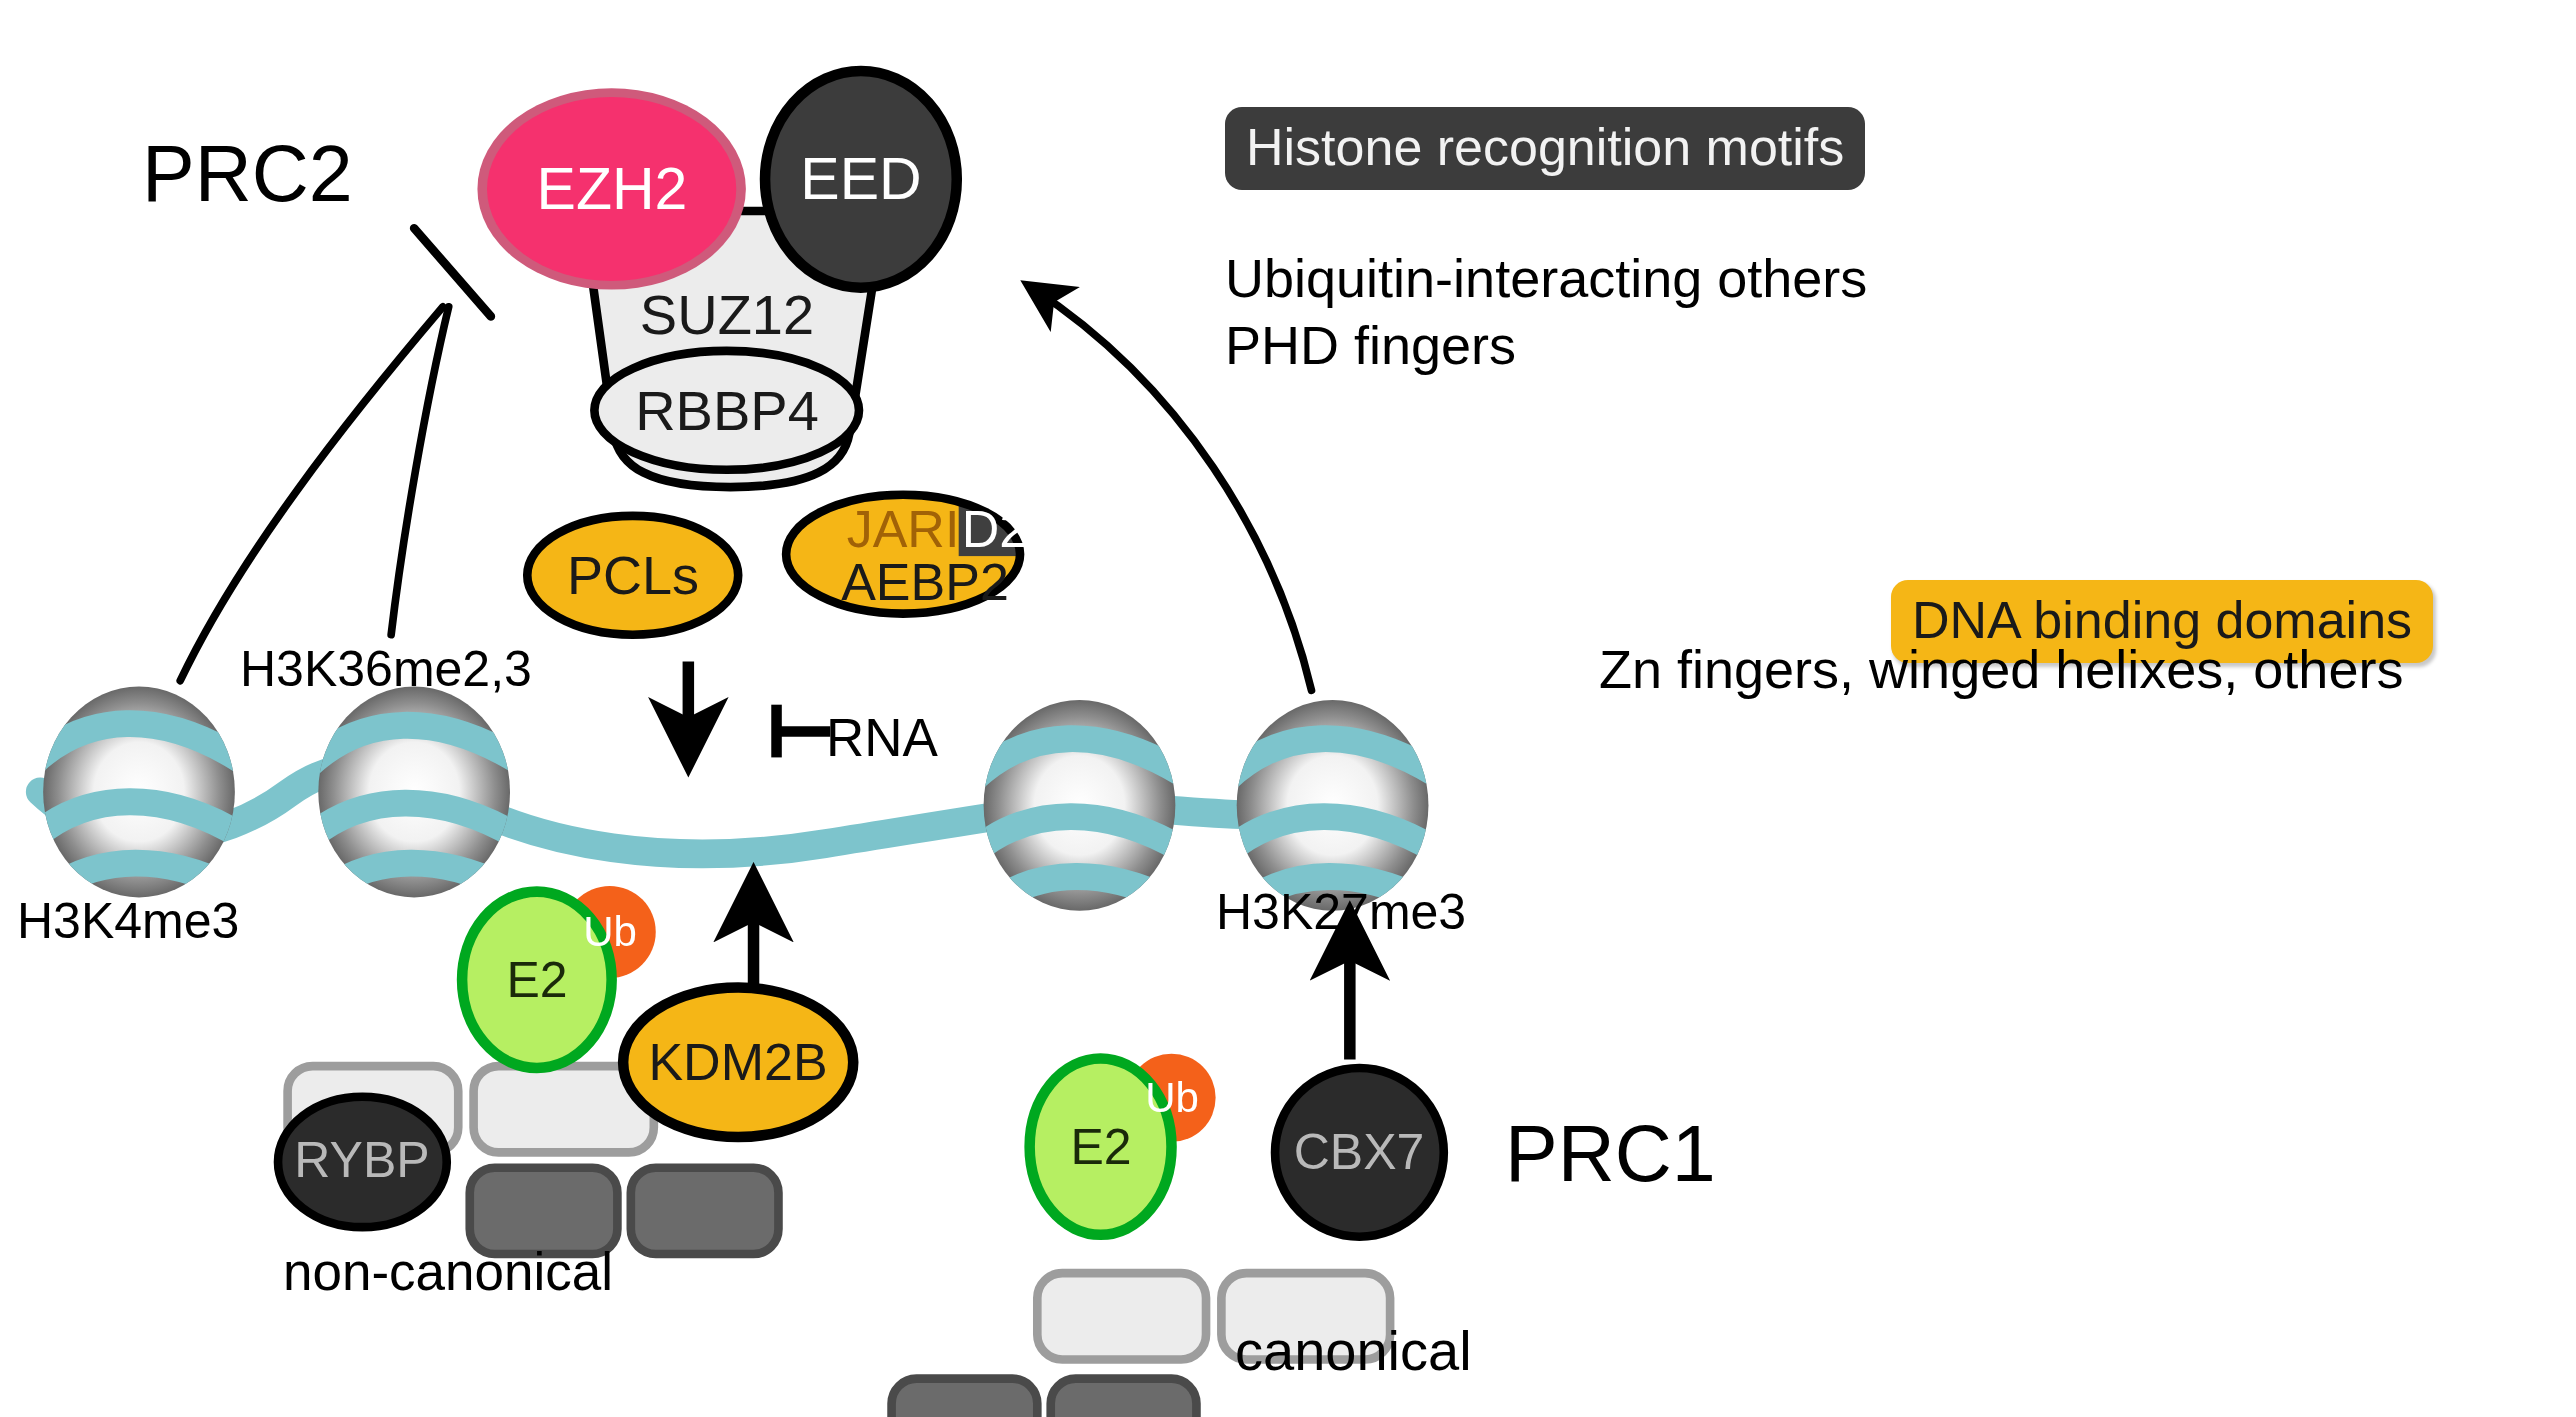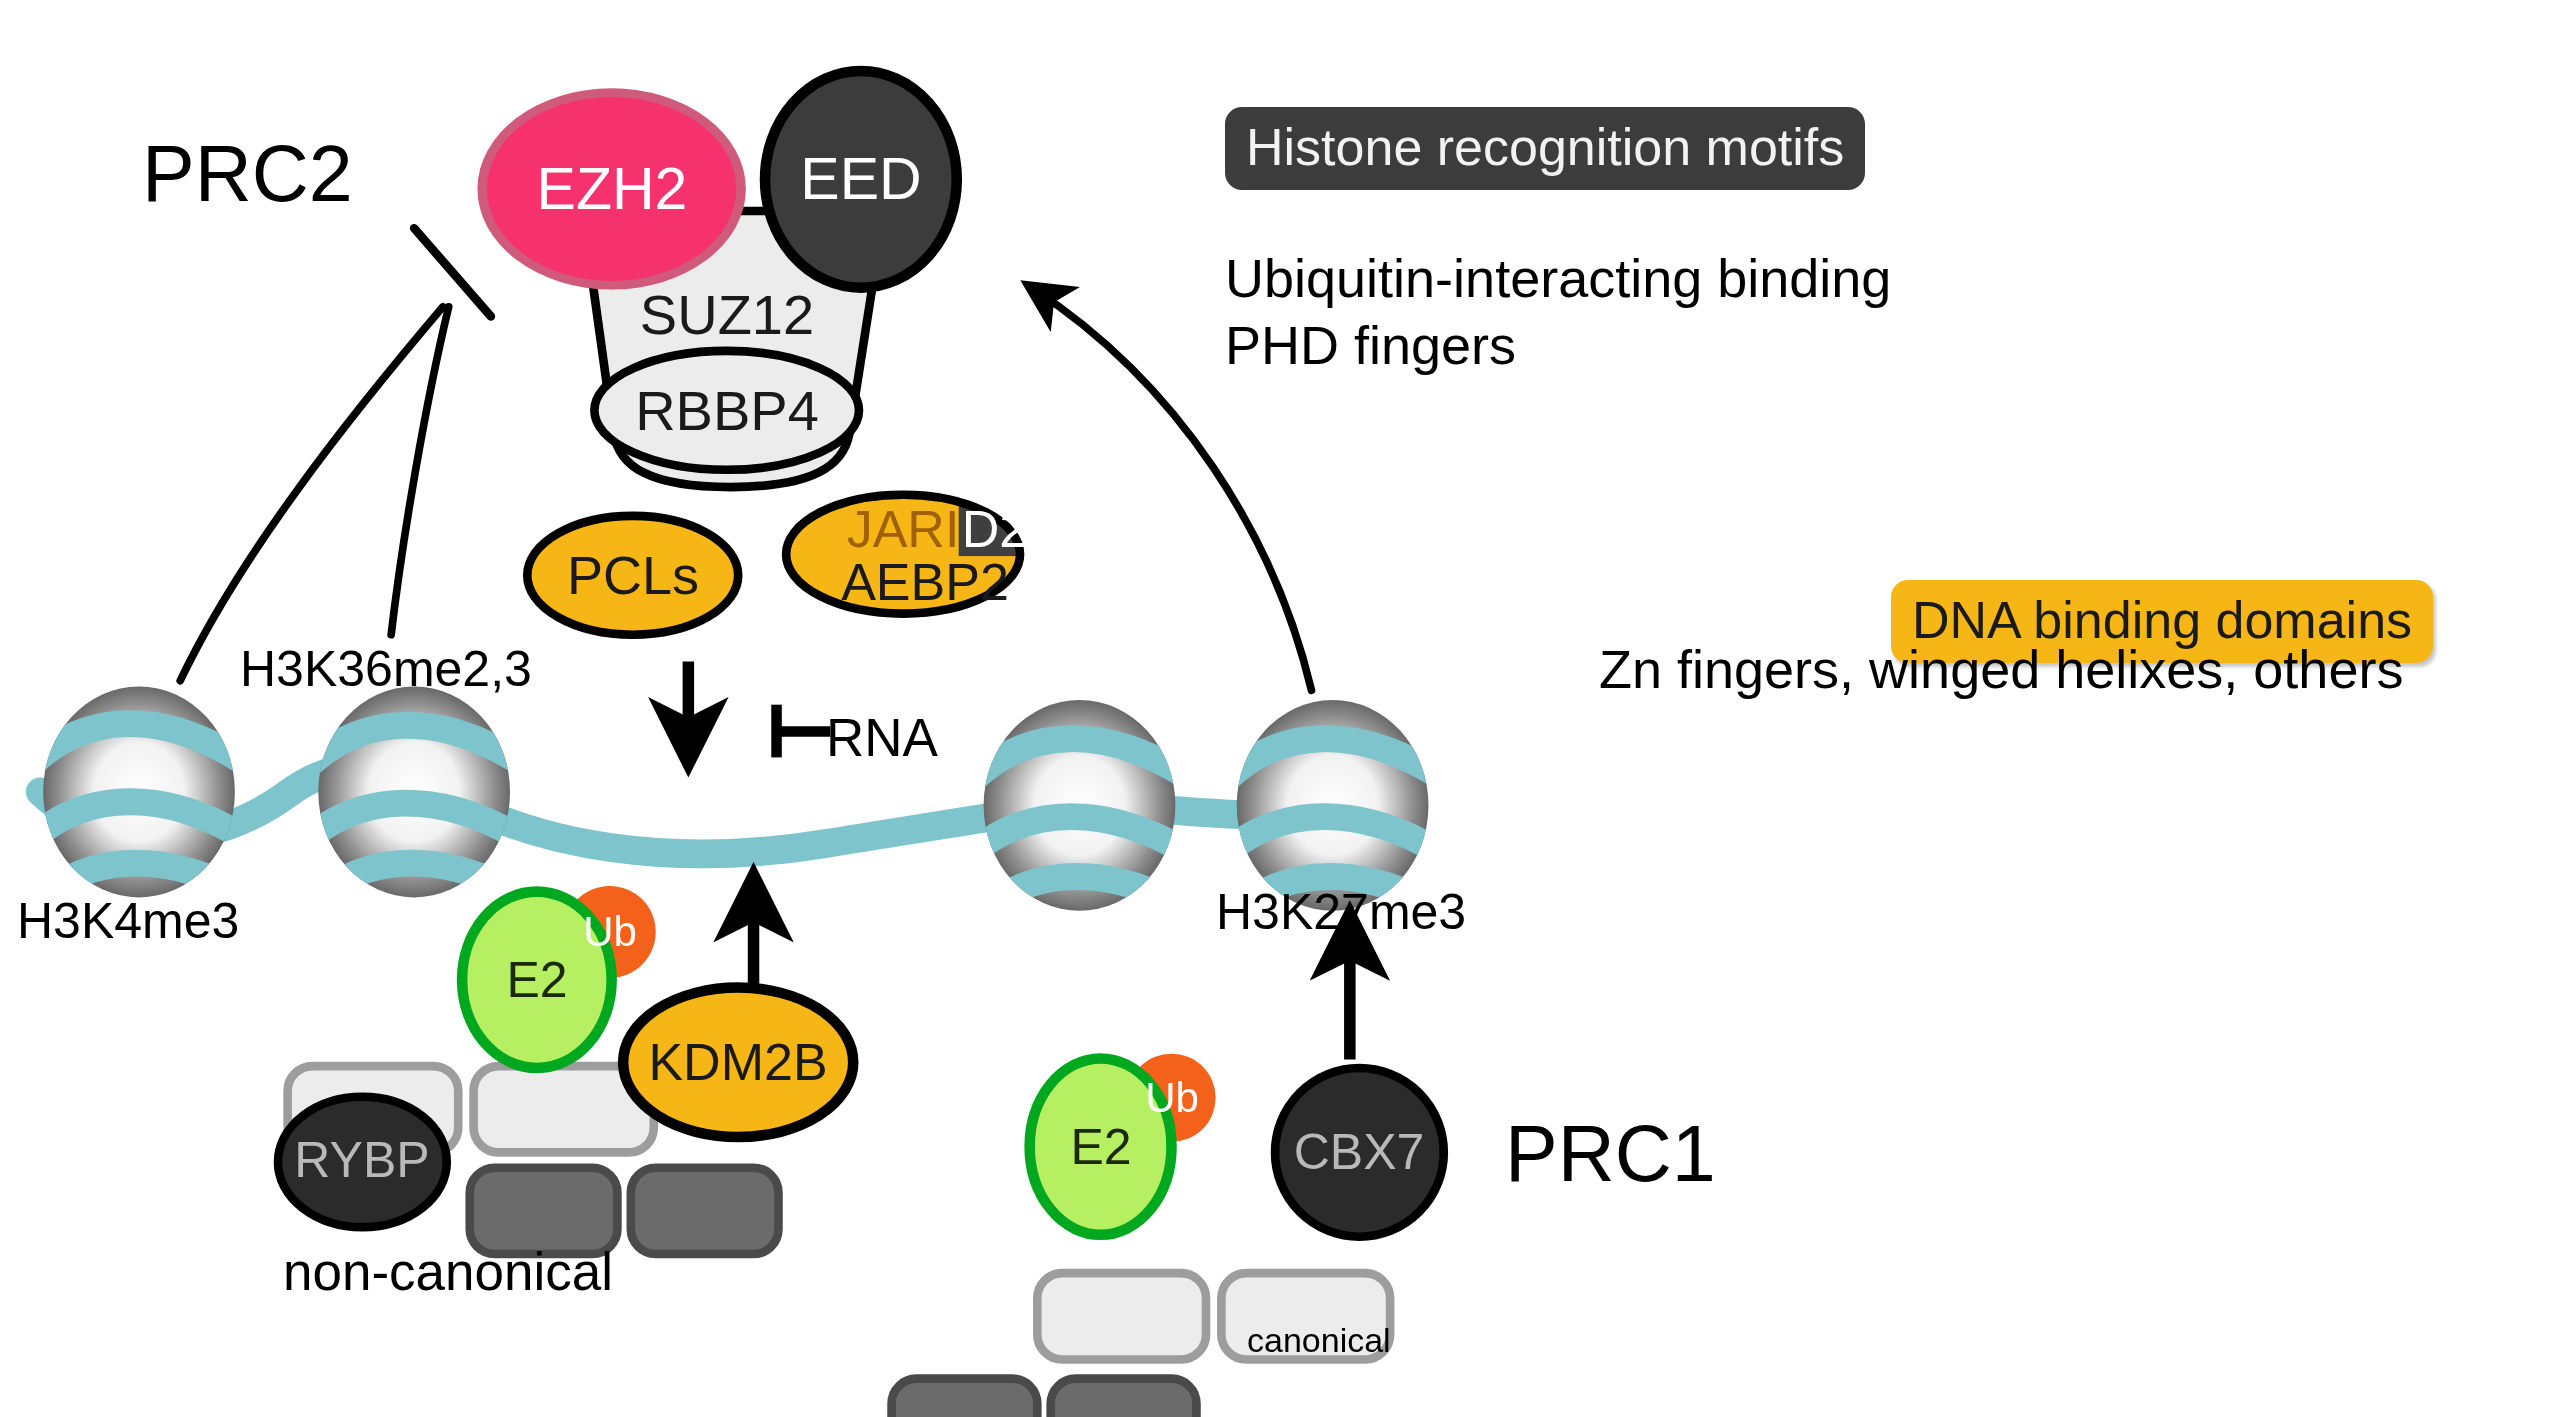--- a/index.html
+++ b/index.html
@@ -39,21 +39,21 @@
   
   .label-prc2 { left: 142px; top: 134px; font-size: 79px; }
   .label-prc1 { left: 1505px; top: 1114px; font-size: 79px; }
 
   
   .label-h3k4   { left: 17px;  top: 896px;  font-size: 50px; }
   .label-h3k36  { left: 240px; top: 644px;  font-size: 50px; }
   .label-h3k27  { left: 1216px; top: 887px; font-size: 50px; }
   .label-rna    { left: 826px; top: 711px;  font-size: 53px; }
   .label-noncanon { left: 283px; top: 1237px; font-size: 53px; margin-top: 8px; }
-  .label-canon  { left: 1235px; top: 1323px; font-size: 34px; margin-left: 12px; }
+  .label-canon  { left: 1235px; top: 1323px; font-size: 56px; }
 
   
   .legend-hrm-chip {
     position: absolute;
     left: 1225px; top: 107px;
     background: #3c3c3c;
     color: #f2f2f2;
     border-radius: 17px;
     padding: 9.6px 21px 13.4px 21px;
     font-size: 52px;
@@ -316,20 +316,20 @@
   <div class="node-label n-kdm2b">KDM2B</div>
   <div class="node-label n-rybp">RYBP</div>
   <div class="txt label-noncanon">non-canonical</div>
 
   <div class="node-label n-e2b">E2</div>
   <div class="node-label n-ubb">Ub</div>
   <div class="node-label n-cbx7">CBX7</div>
   <div class="txt label-canon">canonical</div>
 
   <div class="legend-hrm-chip">Histone recognition motifs</div>
-  <div class="txt legend-hrm-l2">Ubiquitin-interacting binding</div>
+  <div class="txt legend-hrm-l2">Ubiquitin-interacting others</div>
   <div class="txt legend-hrm-l3">PHD fingers</div>
 
   <div class="legend-dna-chip">DNA binding domains</div>
   <div class="txt legend-dna-l1">Zn fingers, winged helixes, others</div>
 
 </div>
 
 
 </body></html>

